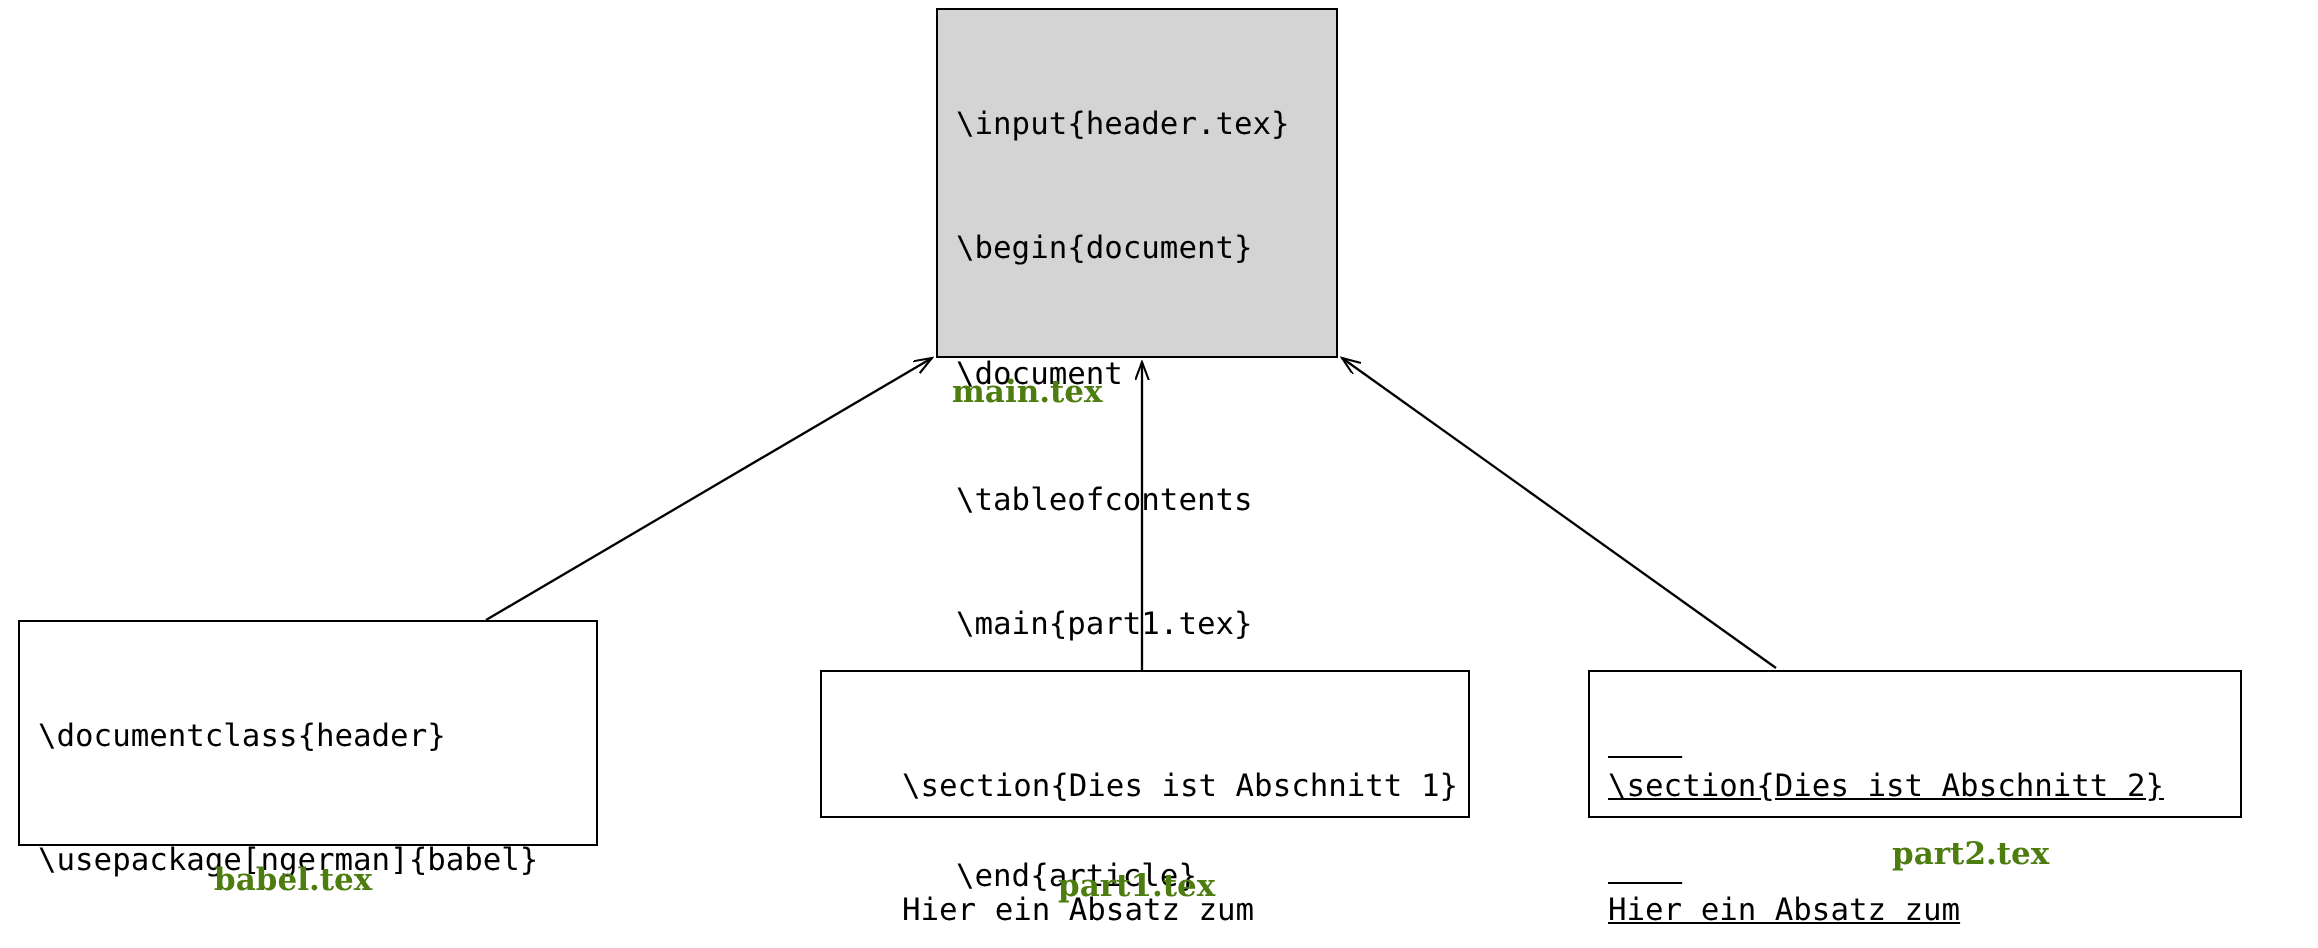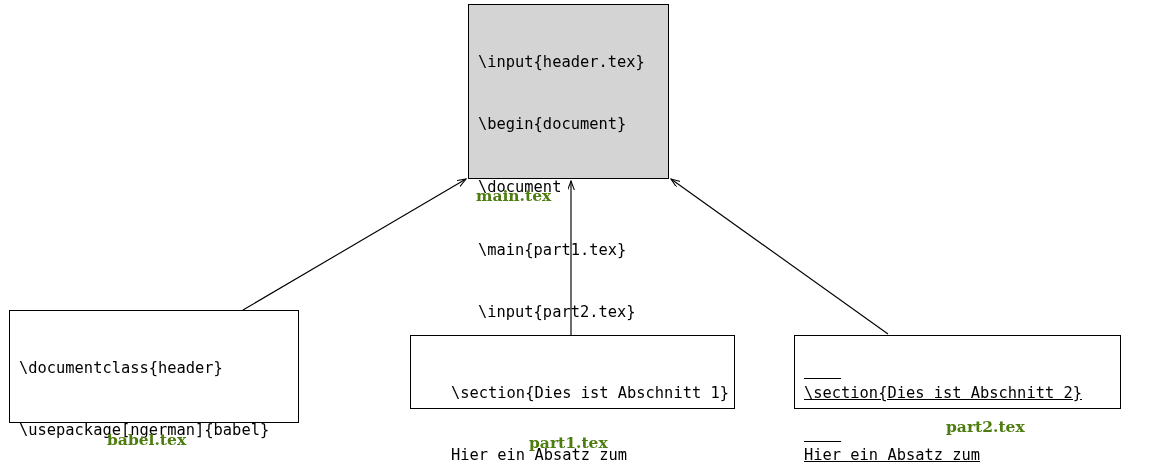--- a/index.html
+++ b/index.html
@@ -79,20 +79,21 @@
 
     <line x1="571" y1="335" x2="571" y2="181" stroke="#000000" stroke-width="1.15" marker-end="url(#ah)"></line>
 
     <line x1="888" y1="334" x2="671" y2="179" stroke="#000000" stroke-width="1.15" marker-end="url(#ah)"></line>
   </svg>
 
   <div id="node-main" class="node shaded">
     <span class="code-line">\input{header.tex}</span>
     <span class="code-line">\begin{document}</span>
     <span class="code-line">\document</span>
+    <span class="code-line">\tableofcontents</span>
     <span class="code-line">\main{part1.tex}</span>
     <span class="code-line">\input{part2.tex}</span>
     <span class="code-line">\end{article}</span>
   </div>
   <div id="cap-main" class="caption">main.tex</div>
 
   <div id="node-header" class="node">
     <span class="code-line">\documentclass{header}</span>
     <span class="code-line">\usepackage[ngerman]{babel}</span>
     

